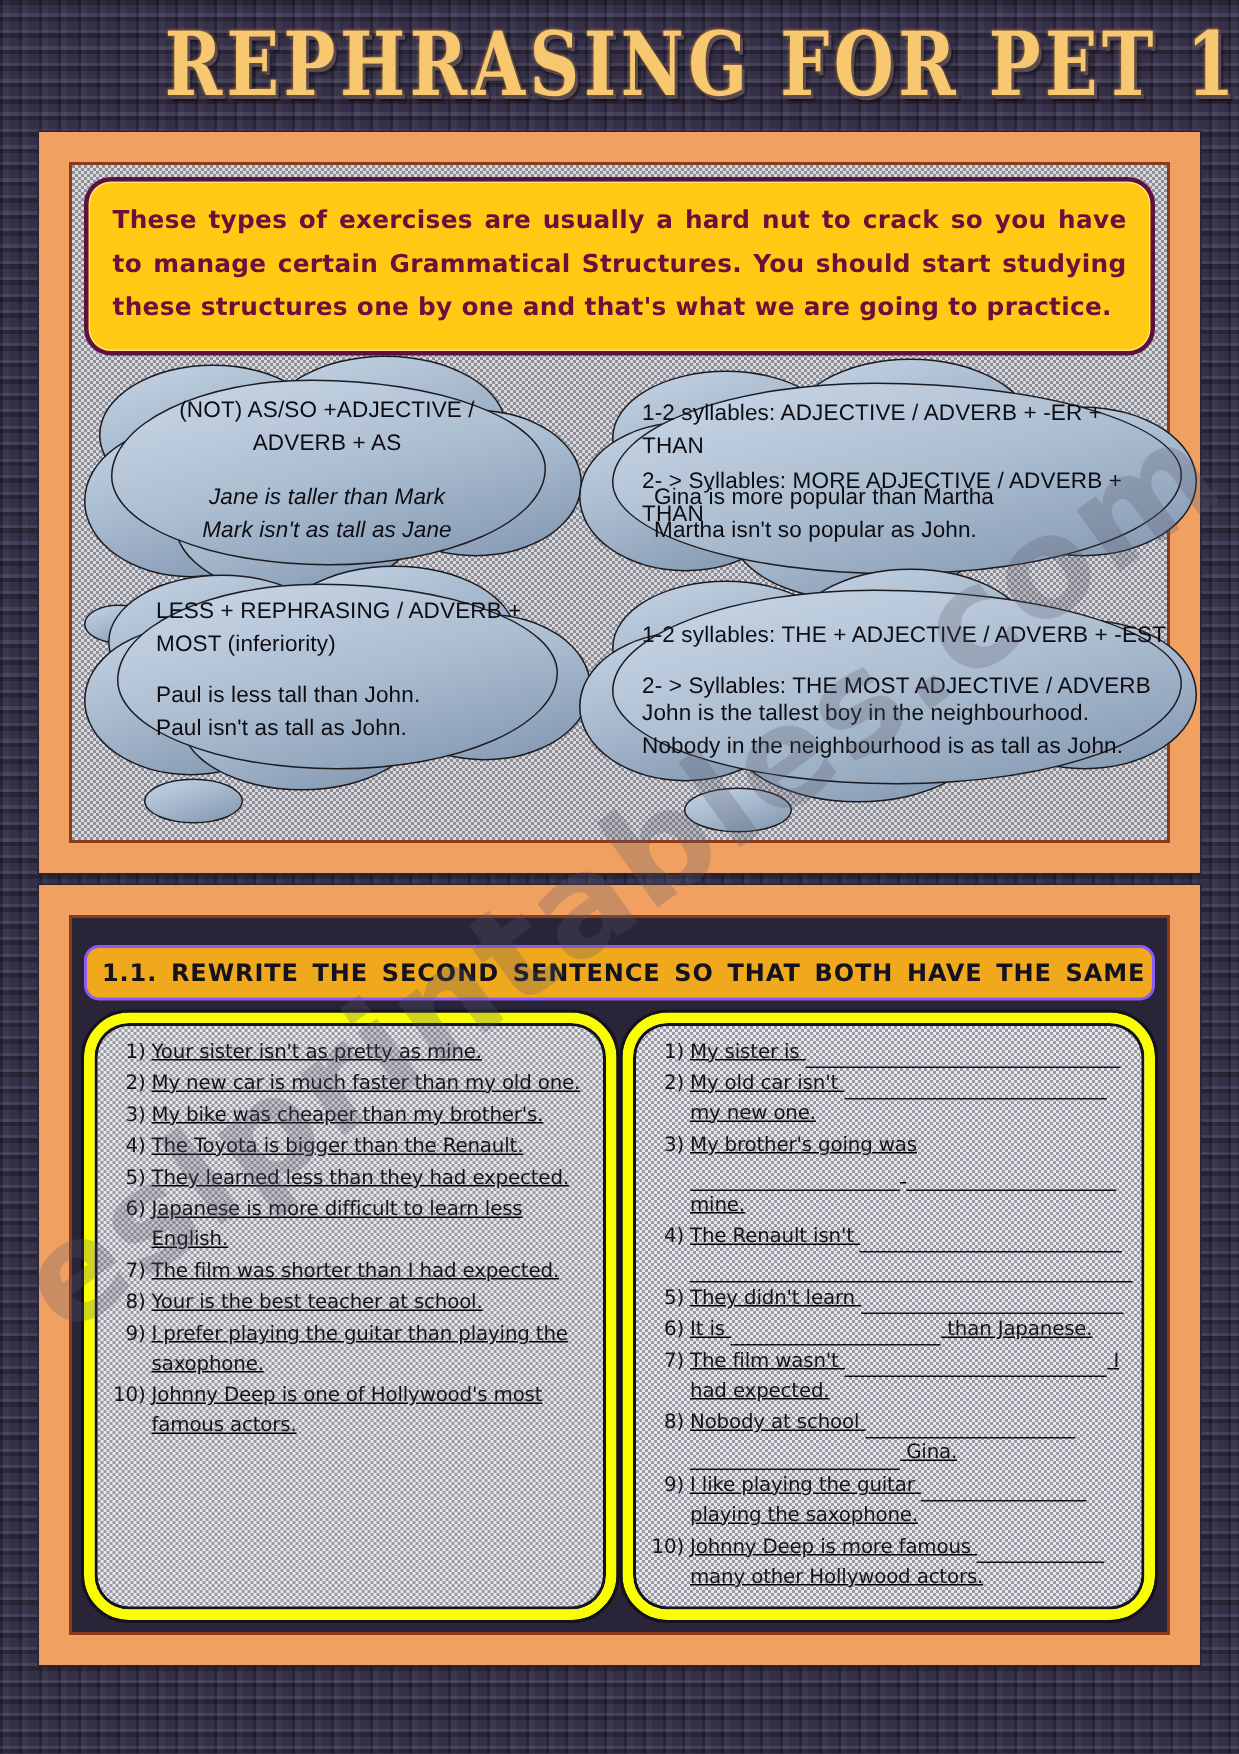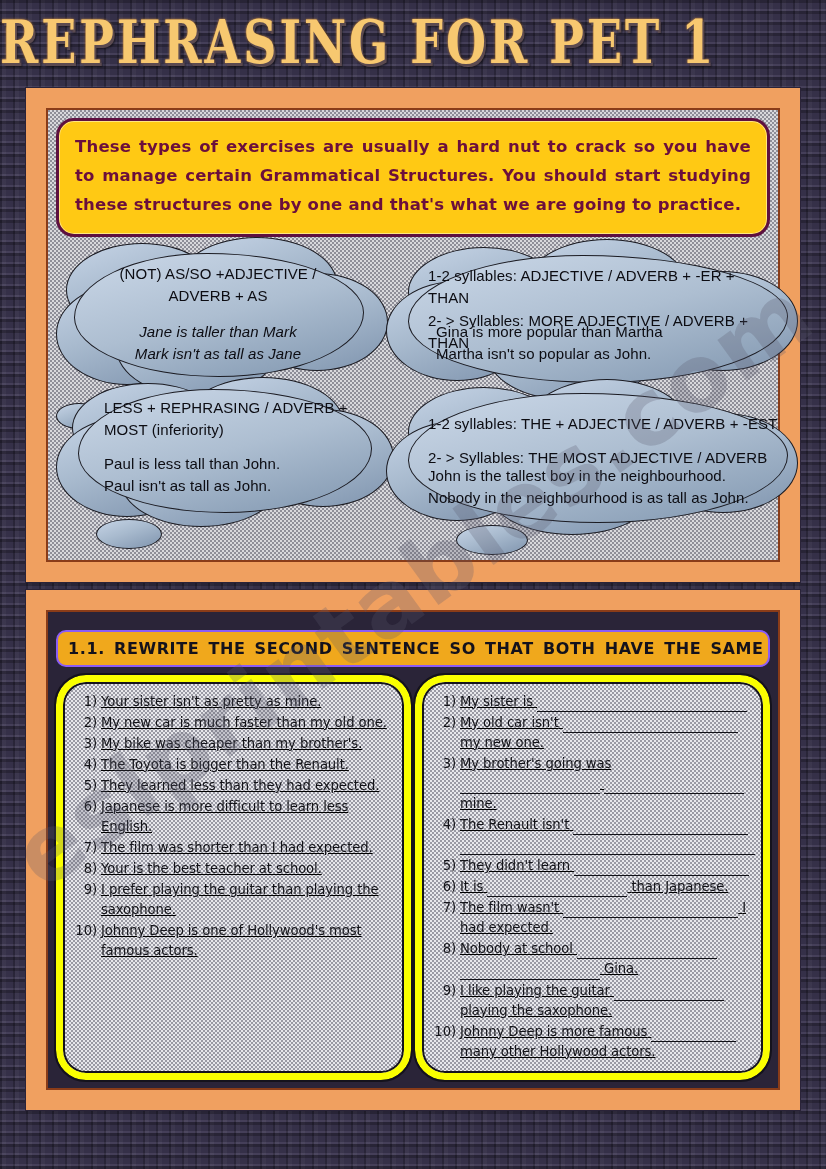--- a/index.html
+++ b/index.html
@@ -18,21 +18,21 @@
       repeating-linear-gradient(90deg,
         rgba(0,0,0,0.22) 0px, rgba(0,0,0,0.22) 2px,
         rgba(255,255,255,0.04) 2px, rgba(255,255,255,0.04) 6px,
         rgba(0,0,0,0.0) 6px, rgba(0,0,0,0.0) 13px);
     position: relative;
   }
 
   
   #title-area {
     height: 86px;
-    display: flex; align-items: center; justify-content: flex-start;
+    display: flex; align-items: center; justify-content: flex-end;
     position: relative; z-index: 4;
   }
   #worksheet-title {
     font-family: "DejaVu Serif", serif;
     font-size: 46px;
     letter-spacing: 3px;
     font-weight: bold;
     color: #f7c870;
     text-shadow:
       2px 2px 0 #5b4a50,

